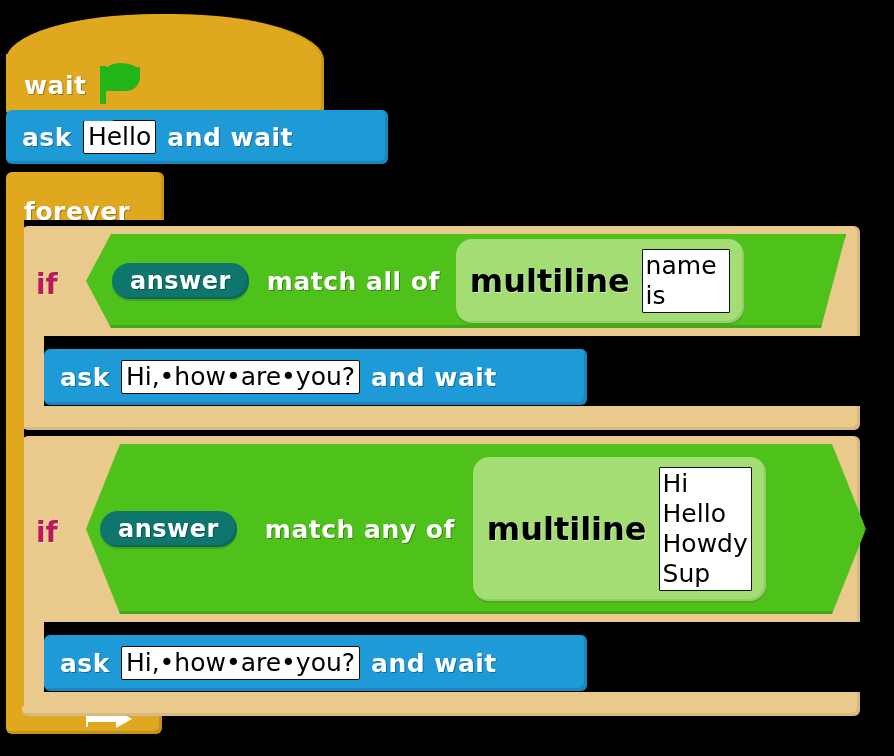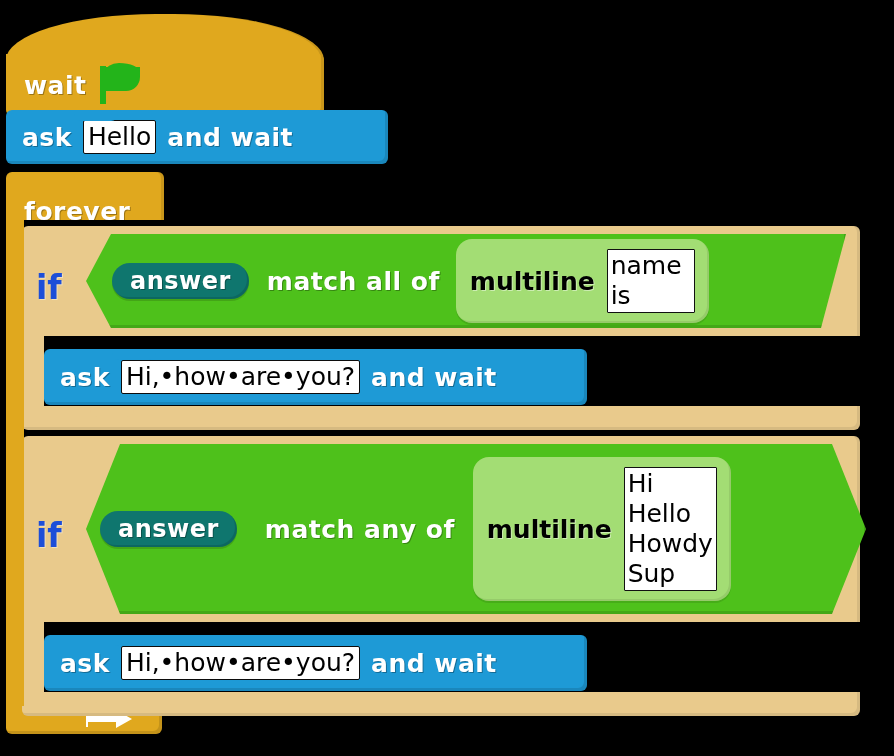--- a/index.html
+++ b/index.html
@@ -64,21 +64,21 @@
   .forever-foot{
     position:absolute;left:6px;top:700px;width:156px;height:34px;
     background:#e0a81e;border-radius:0 6px 6px 6px;
     box-shadow:inset -3px -3px 0 rgba(0,0,0,.12);
   }
   .loop-arrow{position:absolute;left:86px;top:708px;width:48px;height:22px;}
 
   
   .ifblk{position:absolute;background:#e9ca8c;
      box-shadow:inset -3px 0 0 rgba(0,0,0,.08);}
-  .ifblk .ifword{position:absolute;font-size:33px;font-weight:bold;color:#1d4ed8;
+  .ifblk .ifword{position:absolute;font-size:28px;font-weight:bold;color:#be185d;
      text-shadow:1px 1px 0 rgba(255,255,255,.4);}
 
   
   .hex{
     position:absolute;background:#4ec11b;
     box-shadow:inset -2px -3px 0 rgba(0,0,0,.13);
     display:flex;align-items:center;
   }
   .hex.h1{clip-path:polygon(25px 0,100% 0,100% 0,calc(100% - 25px) 100%,25px 100%,0 50%);}
   .hex.h2{clip-path:polygon(34px 0,calc(100% - 34px) 0,100% 50%,calc(100% - 34px) 100%,34px 100%,0 50%);}
@@ -89,21 +89,21 @@
     box-shadow:inset -2px -2px 0 rgba(0,0,0,.12), 0 2px 0 rgba(0,0,0,.14);
     display:inline-flex;align-items:center;
   }
 
   
   .multi{
     background:#a3dd74;border-radius:16px;
     box-shadow:inset -2px -2px 0 rgba(0,0,0,.08), 0 2px 0 rgba(0,0,0,.10);
     display:flex;align-items:center;gap:12px;padding:10px 14px;
   }
-  .multi .ml-label{font-size:25px;font-weight:bold;color:#000;
+  .multi .ml-label{font-size:32px;font-weight:bold;color:#000;
      text-shadow:1px 1px 0 rgba(255,255,255,.45);white-space:nowrap;}
   .multi .ml-field{
     background:#fff;border:1px solid #111;border-radius:1px;
     color:#000;font-size:25px;line-height:30px;padding:1px 3px;
     white-space:pre;min-width:80px;
   }
 </style>
 </head>
 <body>
 

